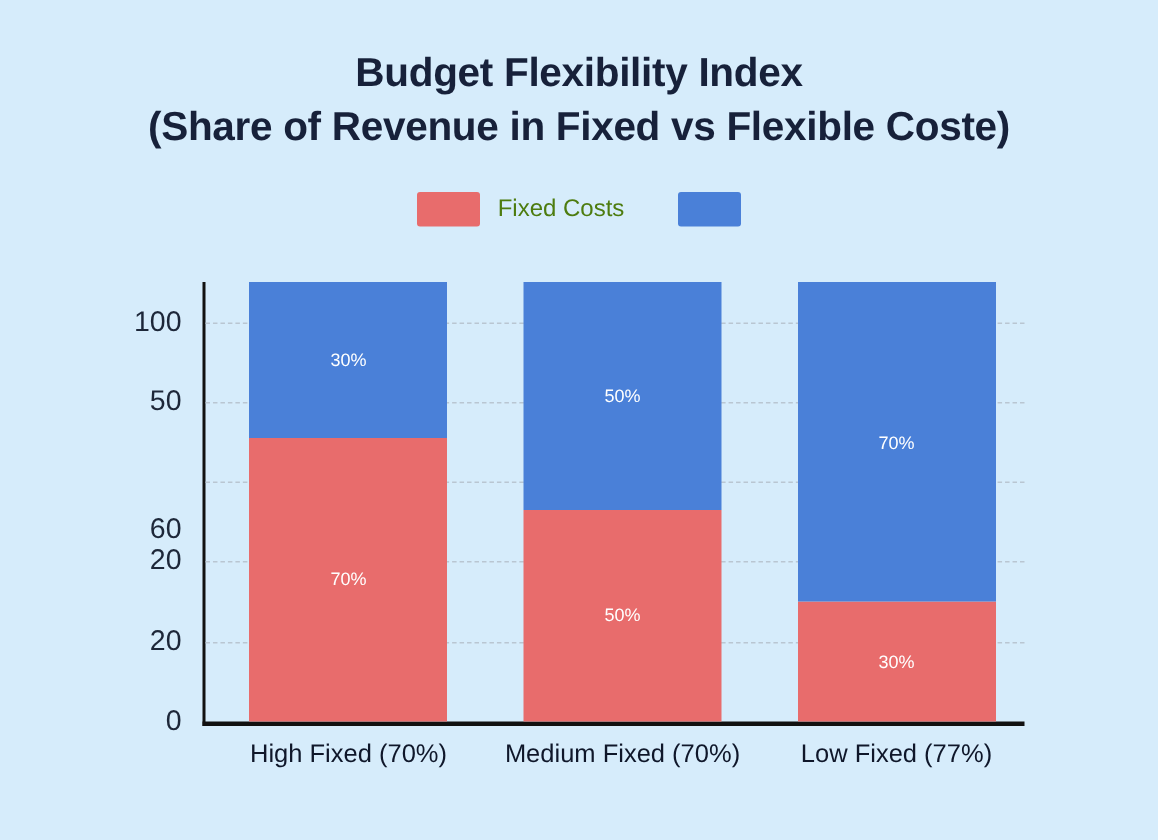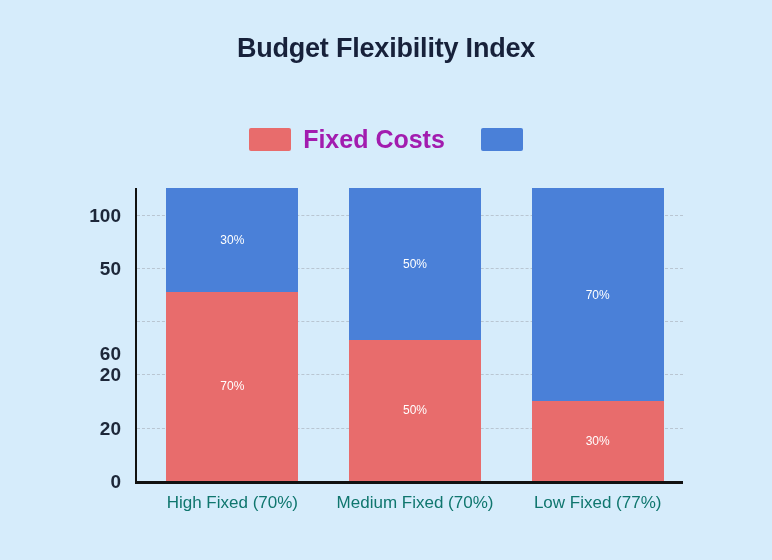--- a/index.html
+++ b/index.html
@@ -49,25 +49,24 @@
     align-items: center;
     gap: 12px;
   }
   .legend-swatch {
     width: 42px;
     height: 23px;
     border-radius: 2px;
     display: block;
   }
   .legend-label {
-    color: #a21caf;
-    font-size: 25px;
+    color: #4d7c0f;
+    font-size: 16px;
     line-height: 23px;
     white-space: nowrap;
-    font-weight: bold;
   }
 
   
   #plot {
     position: absolute;
     left: 135px;
     top: 188px;
     width: 548px;
     height: 296px;
   }
@@ -100,21 +99,20 @@
   
   .ytick {
     position: absolute;
     right: 100%;
     margin-right: 14px;
     transform: translateY(-50%);
     color: #1d2739;
     font-size: 19px;
     line-height: 19px;
     white-space: nowrap;
-    font-weight: bold;
   }
 
   
   .bar-group {
     position: absolute;
     bottom: 3px;
   }
   .seg {
     position: absolute;
     left: 0;
@@ -130,31 +128,32 @@
     user-select: none;
   }
 
   
   .xtick {
     position: absolute;
     top: 100%;
     margin-top: 12px;
     left: 50%;
     transform: translateX(-50%);
-    color: #0f766e;
+    color: #0f172a;
     font-size: 17px;
     line-height: 20px;
     white-space: nowrap;
   }
 </style>
 </head>
 <body style="background: rgb(214, 236, 251);">
 
 <div id="chart-title">
   <span class="line">Budget Flexibility Index</span>
+  <span class="line">(Share of Revenue in Fixed vs Flexible Coste)</span>
 </div>
 
 <div id="legend">
   <div class="legend-item">
     <span class="legend-swatch" style="background: rgb(232, 108, 108);"></span>
     <span class="legend-label">Fixed Costs</span>
   </div>
   <div class="legend-item">
     <span class="legend-swatch" style="background: rgb(74, 128, 216);"></span>
   </div>

